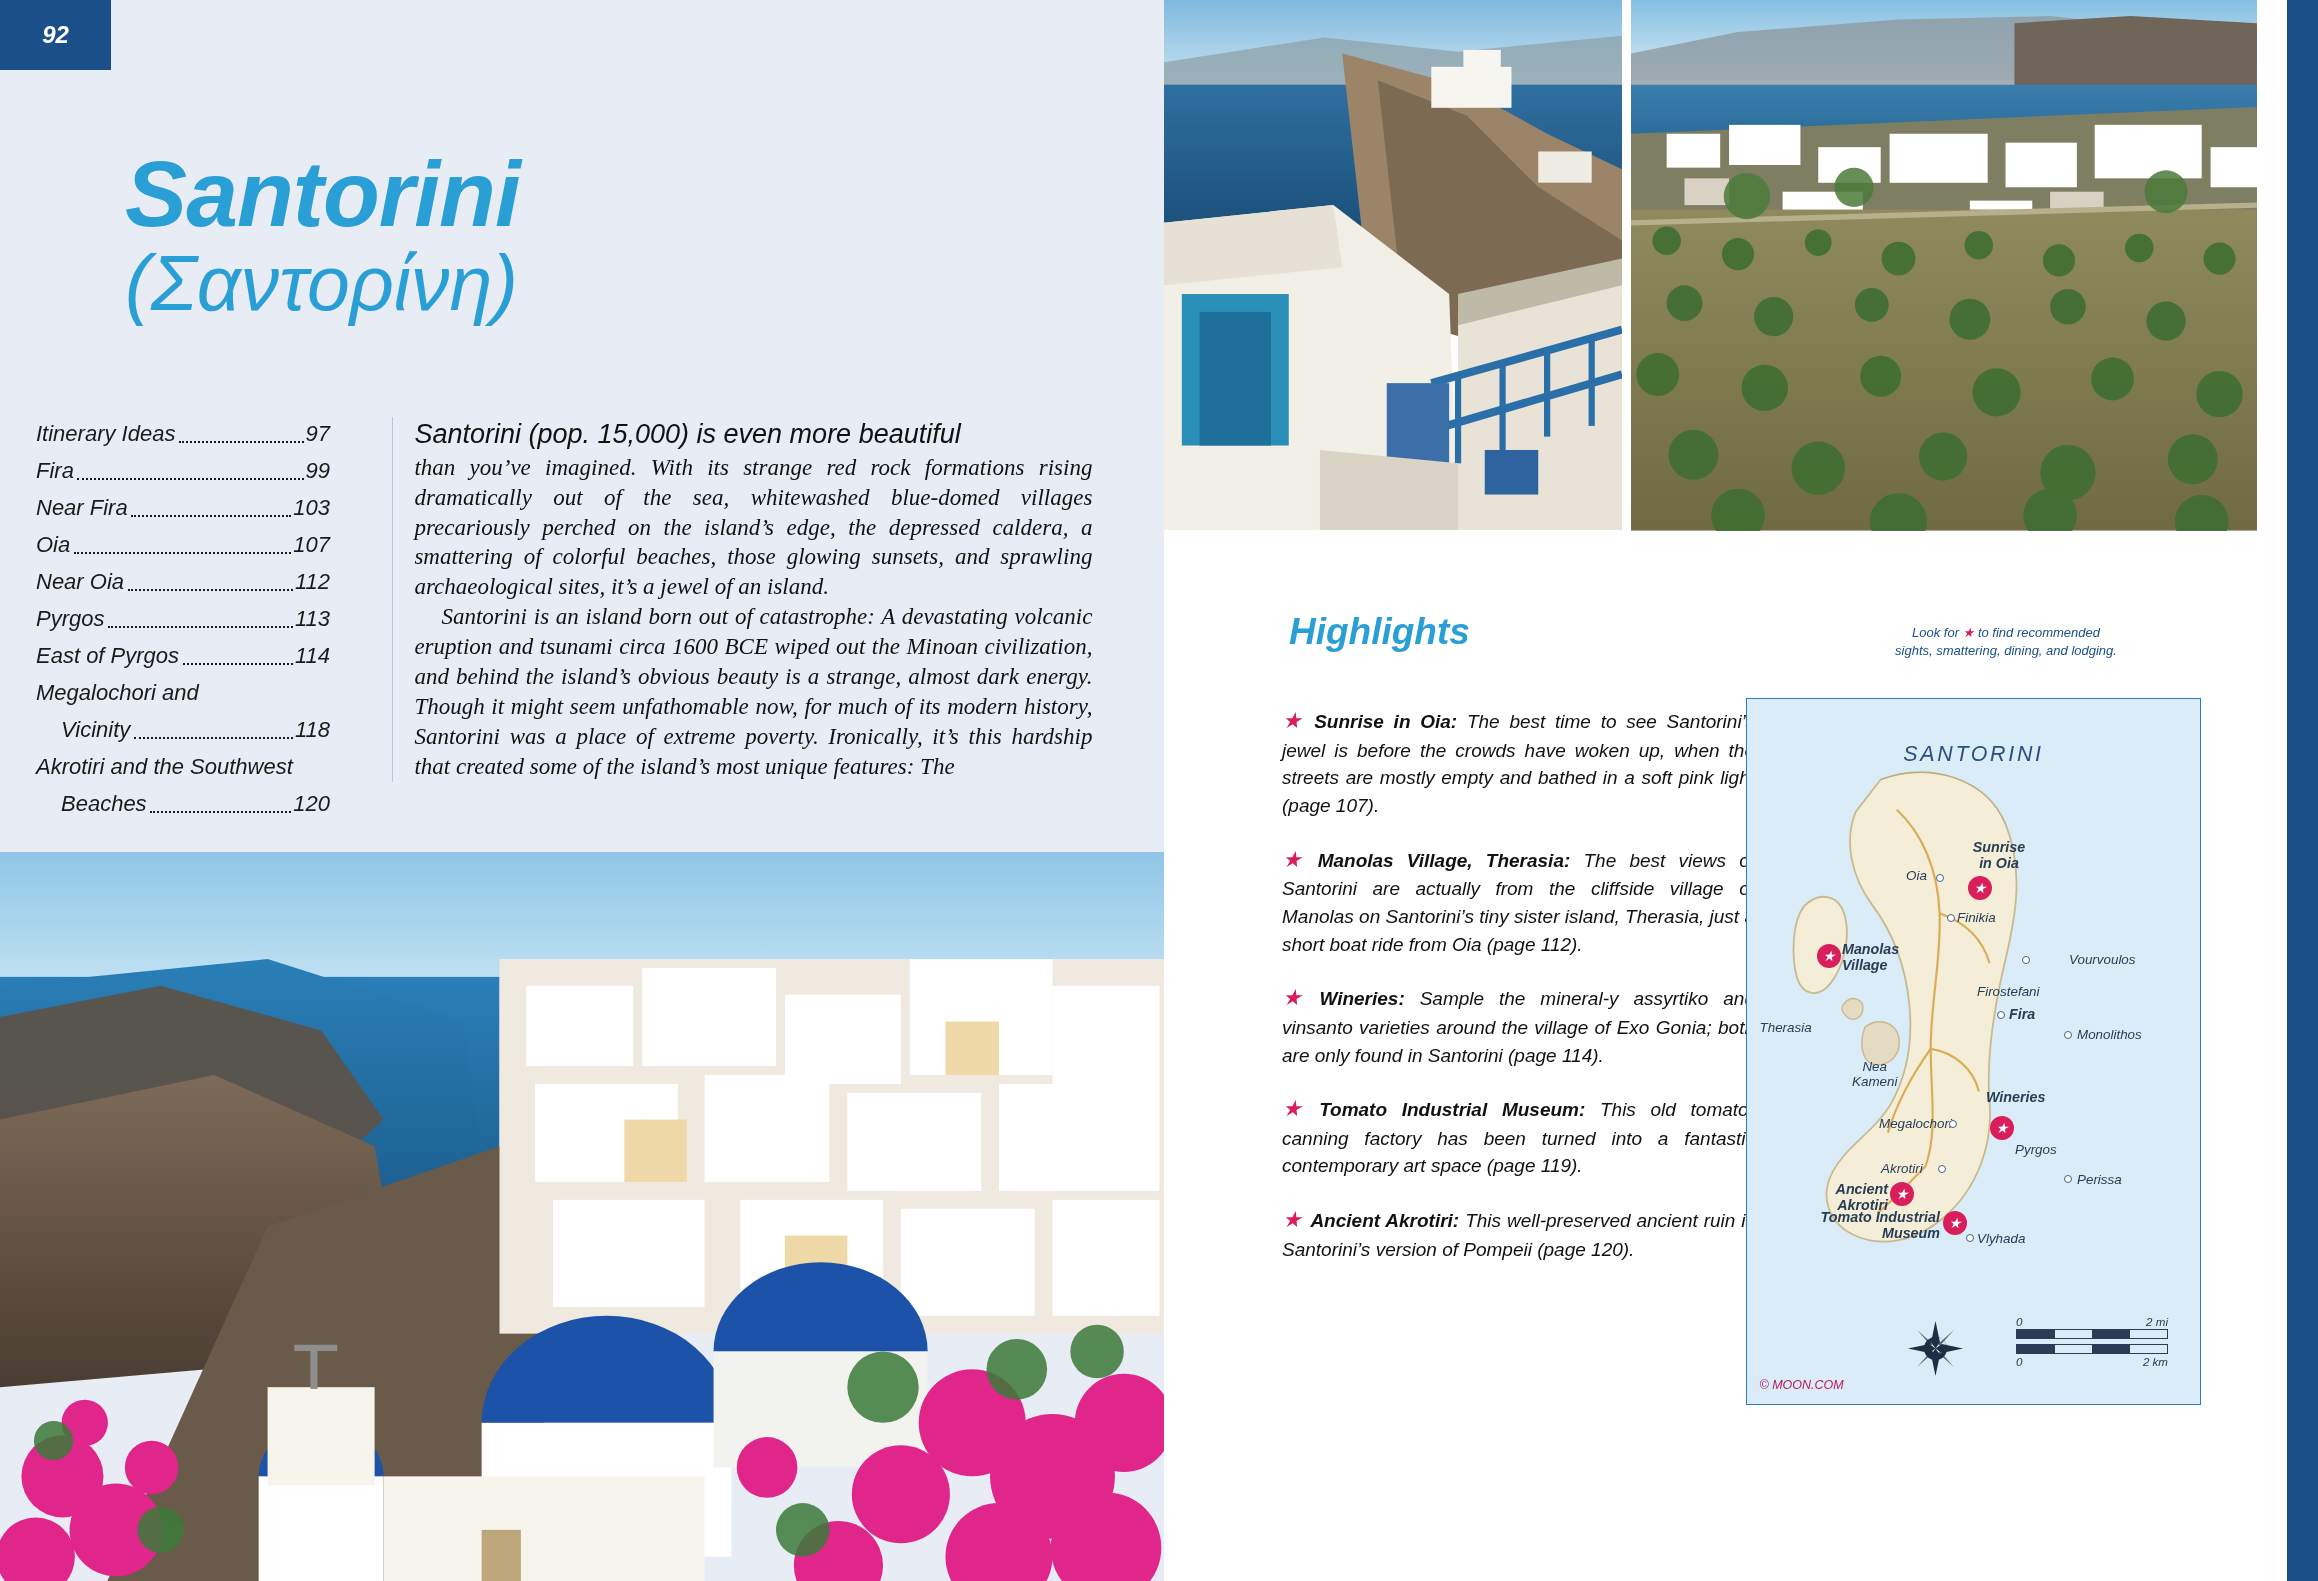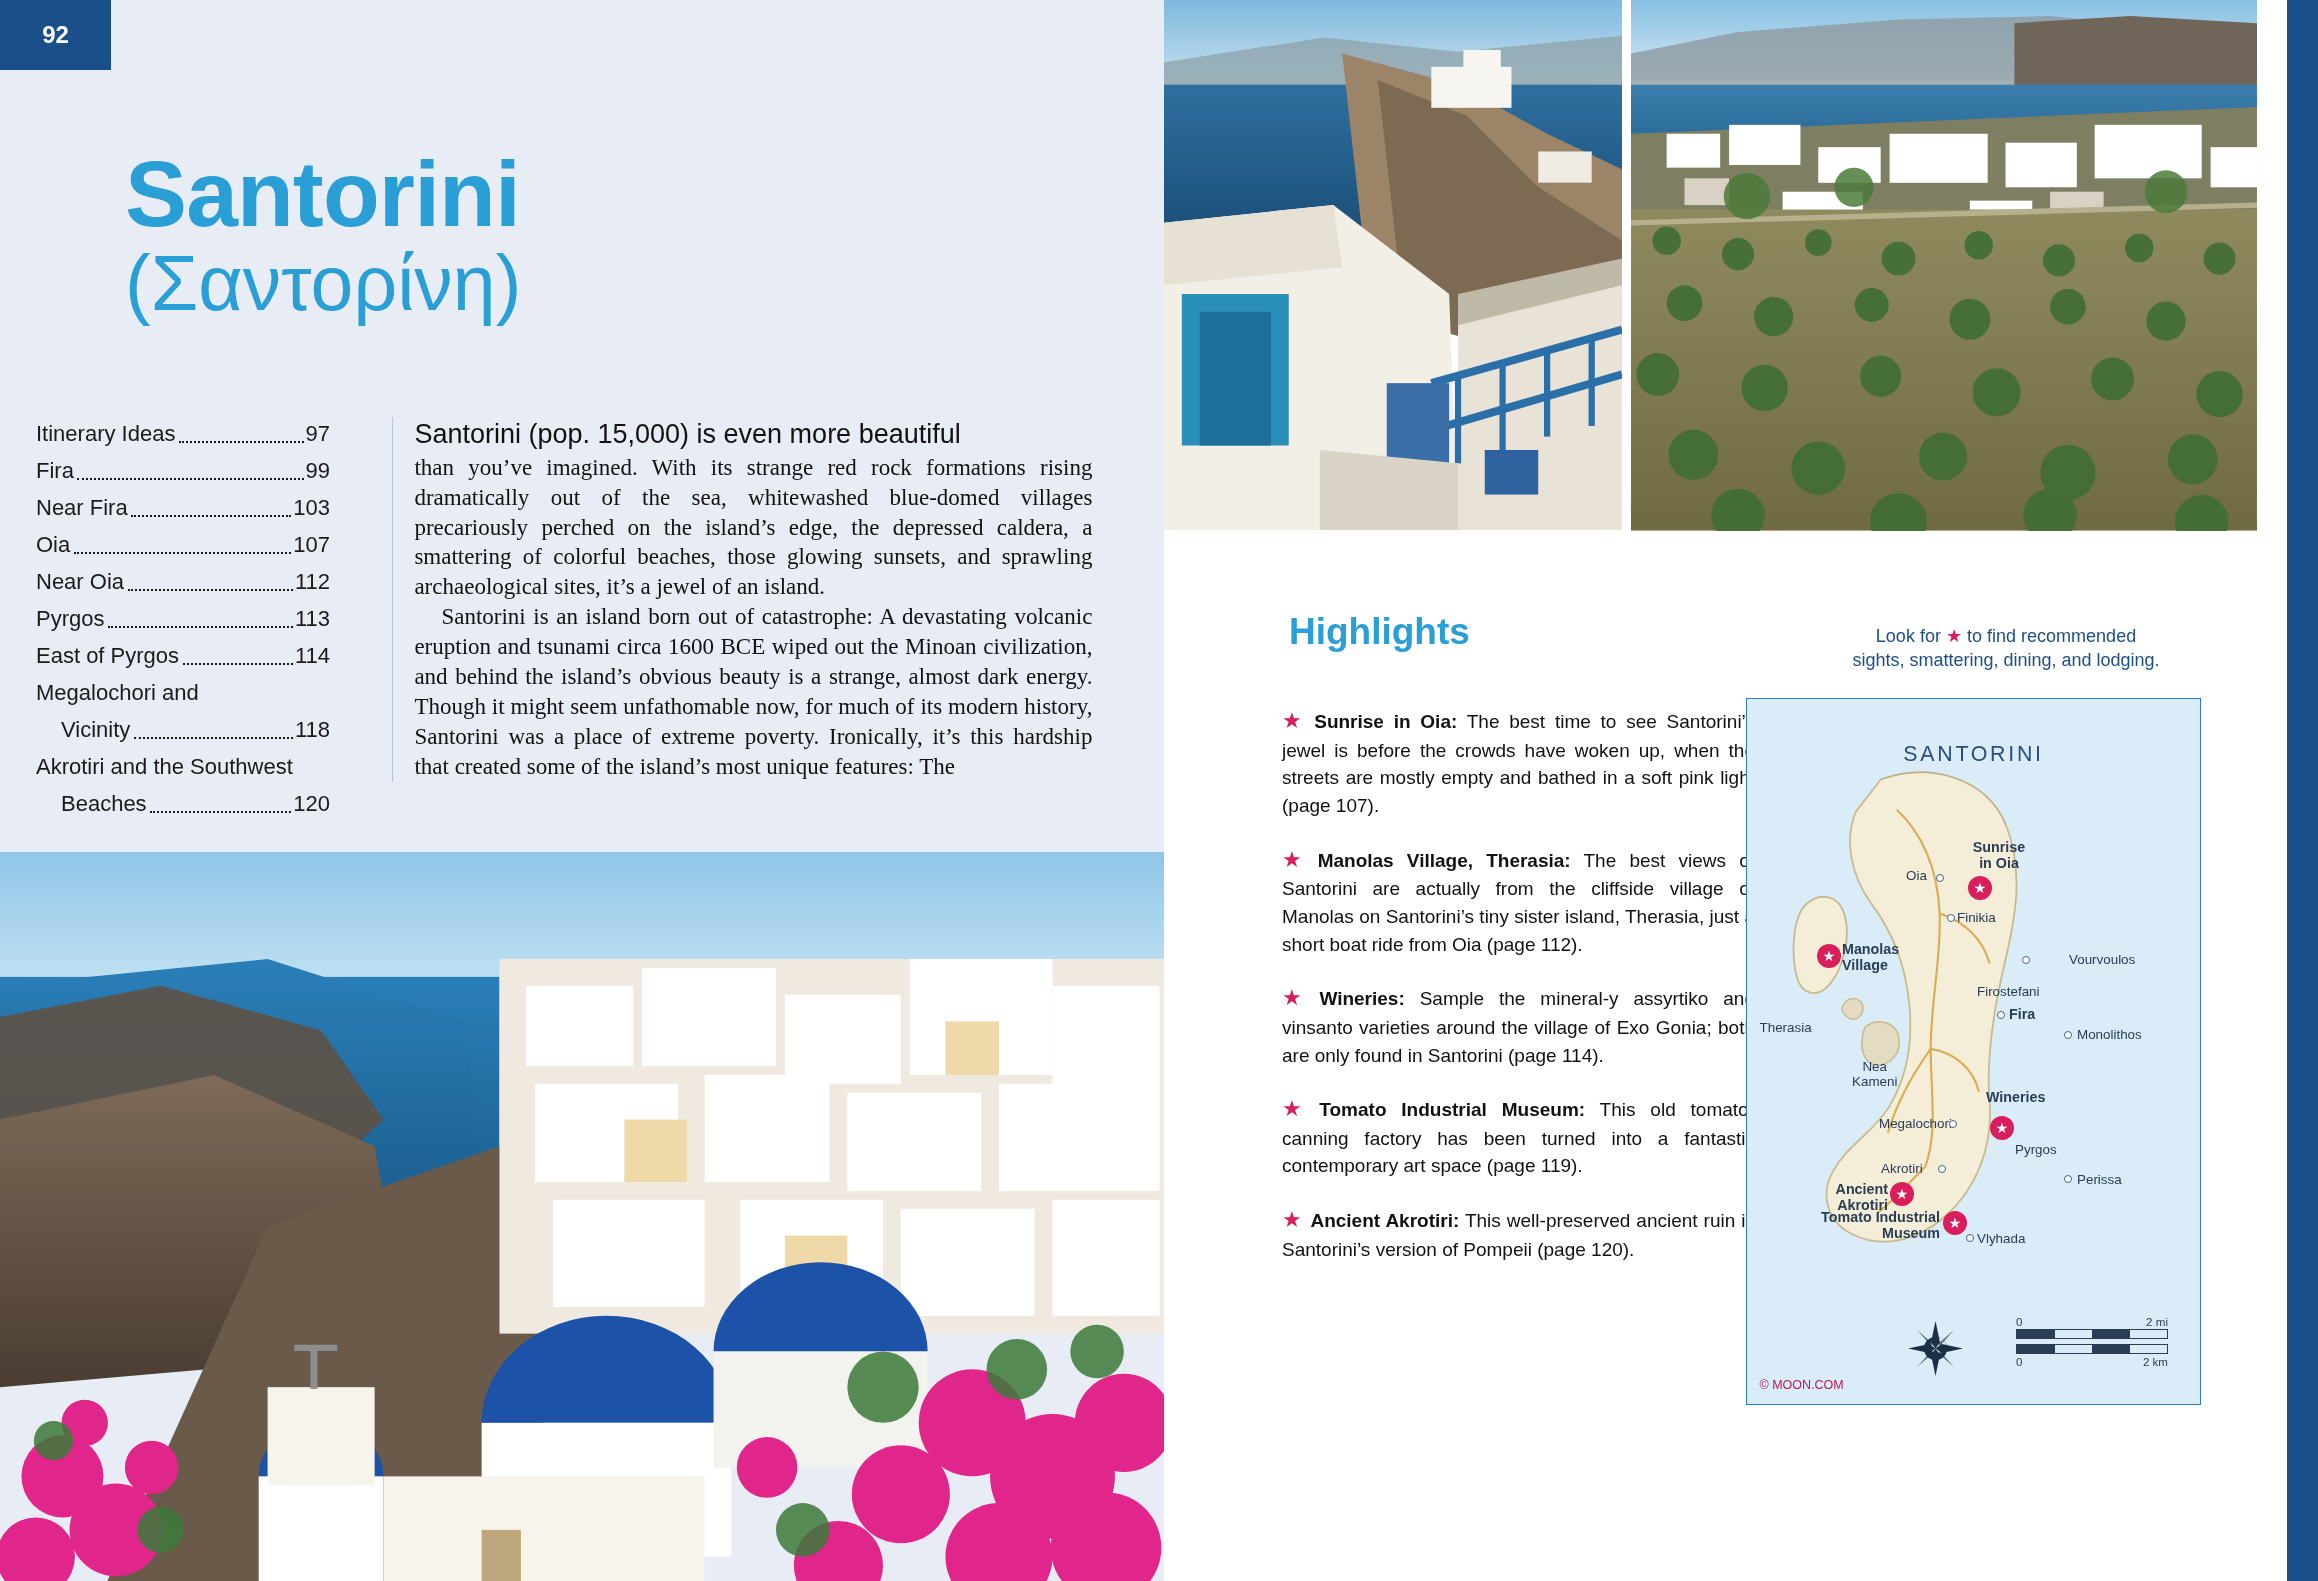--- a/index.html
+++ b/index.html
@@ -3,21 +3,21 @@
 <meta charset="utf-8">
 <style>
   html,body{margin:0;padding:0;}
   body{
     width:2319px;height:1581px;
     background:#ffffff;
     font-family:"Liberation Sans", sans-serif;
     overflow:hidden;
     position:relative;
   }
-  .page{position:absolute;inset:0;}
+  .page{position:absolute;inset:0;font-style:italic;}
 
   
   .left-page{
     position:absolute;left:0;top:0;width:1164px;height:1581px;
     background:#e8ecf5;
   }
   .page-number-tab{
     position:absolute;left:0;top:0;width:111px;height:70px;
     background:#1b4f8a;color:#ffffff;
     display:flex;align-items:center;justify-content:center;
@@ -93,21 +93,21 @@
   .photo-top-right{
     position:absolute;left:1631px;top:0;width:626px;height:531px;overflow:hidden;
   }
 
   .highlights-title{
     position:absolute;left:1289px;top:611px;
     font-size:37px;font-weight:bold;color:#2a9fd6;
   }
   .lookfor{
     position:absolute;left:1810px;top:624px;width:392px;
-    text-align:center;font-size:18px;color:#1b4f8a;line-height:1.35;
+    text-align:center;font-size:13px;color:#1b4f8a;line-height:1.35;
   }
   .star{color:#d81e5b;}
 
   .hl-list{
     position:absolute;left:1282px;top:705px;width:473px;
   }
   .hl-item{
     font-size:19px;line-height:1.45;color:#111;
     margin-bottom:24px;text-align:justify;
   }

